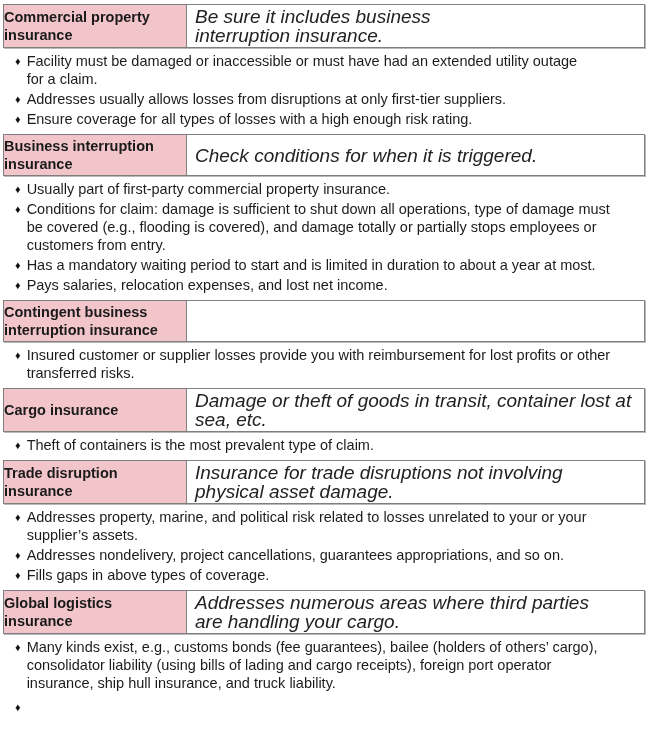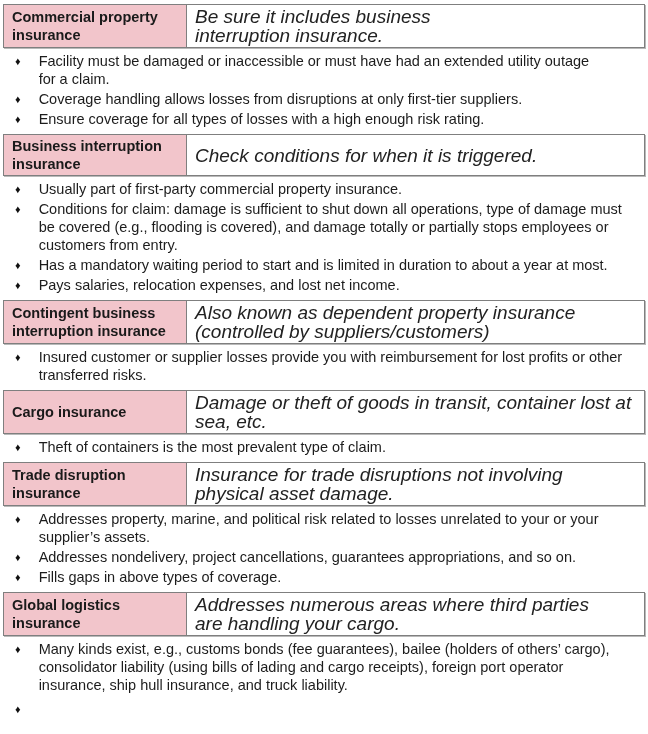--- a/index.html
+++ b/index.html
@@ -28,21 +28,21 @@
     box-shadow: 1px 1px 0 rgba(127,127,127,0.55);
     background: #ffffff;
   }
   .type {
     flex: 0 0 183px;
     background: var(--header-bg);
     border-right: 1px solid var(--header-border);
     font-weight: bold;
     white-space: pre-line;
     line-height: 18px;
-    padding: 2px 8px;
+    padding: 2px 0;
     display: flex;
     align-items: center;
     color: #1a1a1a;
   }
   .type > span { display: block; }
   .desc {
     flex: 1 1 auto;
     font-style: italic;
     font-size: 19px;
     white-space: pre-line;
@@ -66,42 +66,41 @@
   }
   .bullet-glyph {
     flex: 0 0 auto;
     font-size: 11px;
     line-height: 18px;
     margin-right: 6px;
     color: #111111;
   }
   .bullet-text {
     white-space: pre-line;
-    margin-left: 12px;
   }
 </style>
 </head>
 <body>
 
 <section class="insurance-section">
   <div class="hdr">
     <div class="type"><span>Commercial property
 insurance</span></div>
     <div class="desc"><span>Be sure it includes business
 interruption insurance.</span></div>
   </div>
   <ul class="bullets">
     <li>
         <span class="bullet-glyph">♦</span>
         <span class="bullet-text">Facility must be damaged or inaccessible or must have had an extended utility outage
 for a claim.</span>
       </li>
     <li>
         <span class="bullet-glyph">♦</span>
-        <span class="bullet-text">Coverage handling allows losses from disruptions at only first-tier suppliers.</span>
+        <span class="bullet-text">Addresses usually allows losses from disruptions at only first-tier suppliers.</span>
       </li>
     <li>
         <span class="bullet-glyph">♦</span>
         <span class="bullet-text">Ensure coverage for all types of losses with a high enough risk rating.</span>
       </li>
   </ul>
 </section>
 
 <section class="insurance-section">
   <div class="hdr">
@@ -128,22 +127,20 @@
         <span class="bullet-glyph">♦</span>
         <span class="bullet-text">Pays salaries, relocation expenses, and lost net income.</span>
       </li>
   </ul>
 </section>
 
 <section class="insurance-section">
   <div class="hdr">
     <div class="type"><span>Contingent business
 interruption insurance</span></div>
-    <div class="desc"><span>Also known as dependent property insurance
-(controlled by suppliers/customers)</span></div>
   </div>
   <ul class="bullets">
     <li>
         <span class="bullet-glyph">♦</span>
         <span class="bullet-text">Insured customer or supplier losses provide you with reimbursement for lost profits or other
 transferred risks.</span>
       </li>
   </ul>
 </section>
 

